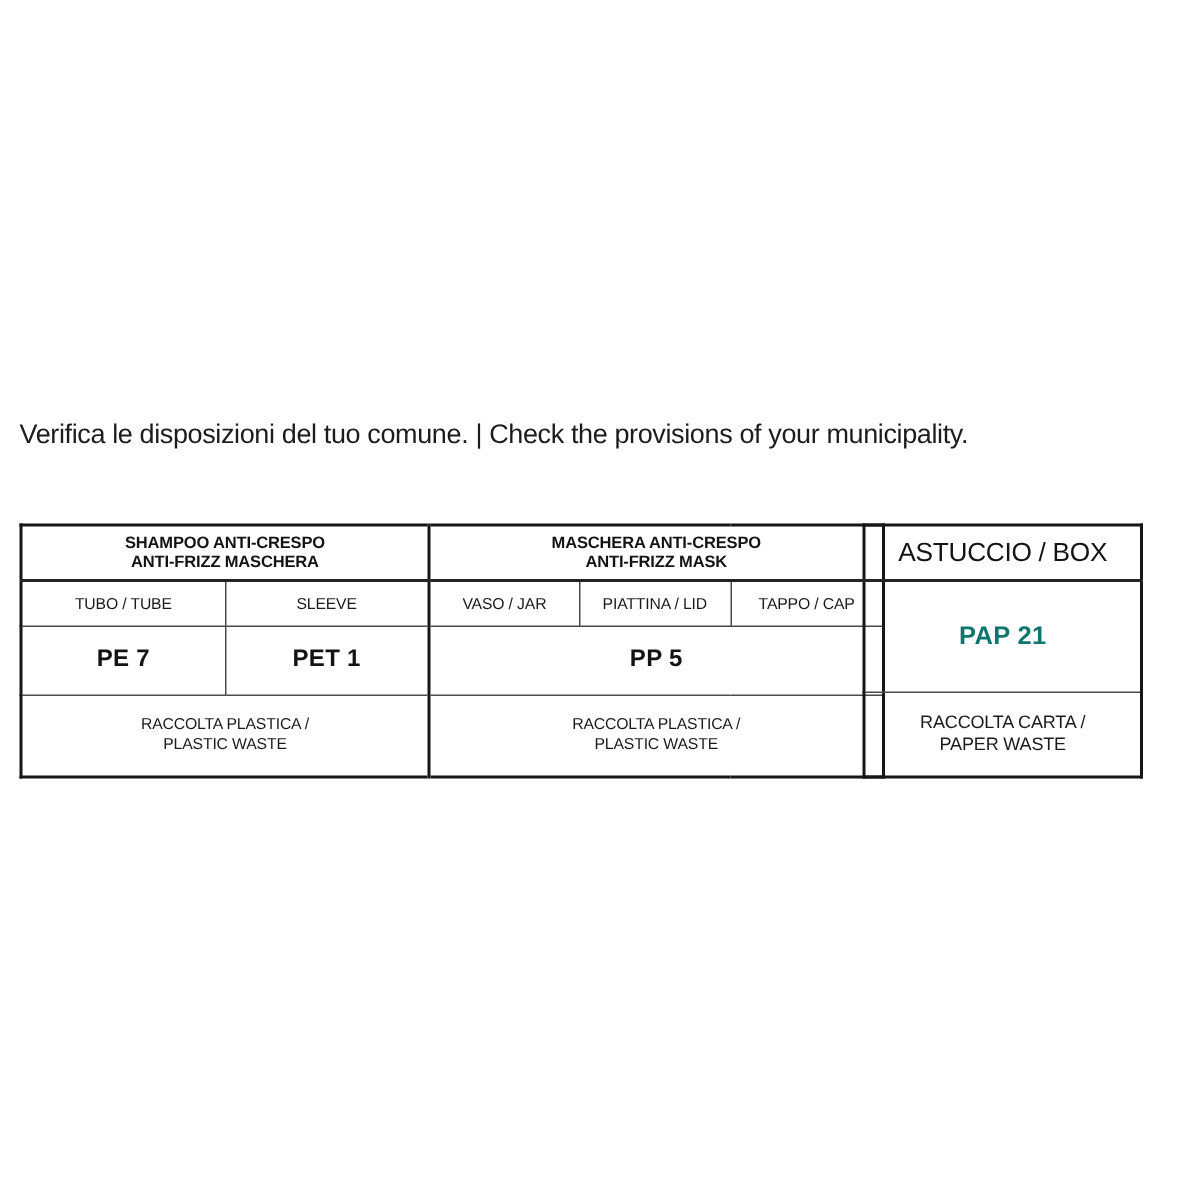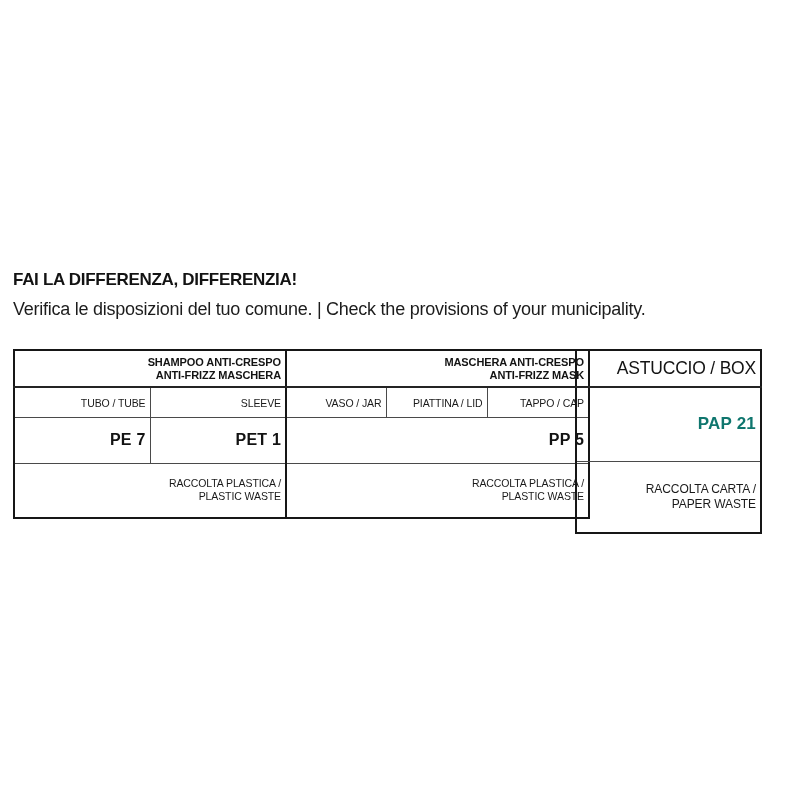--- a/index.html
+++ b/index.html
@@ -17,21 +17,21 @@
     font-size: 17px; font-weight: bold; line-height: 20px;
     letter-spacing: -0.3px; color: #131313; white-space: nowrap;
   }
   .note {
     margin-top: 11px; font-size: 18px; line-height: 16px;
     letter-spacing: -0.25px; color: #1c1c1c; white-space: nowrap;
   }
 
   
   table { border-collapse: collapse; table-layout: fixed; }
-  td { text-align: right; vertical-align: middle; padding: 0 4px; }
+  td { text-align: center; vertical-align: middle; padding: 0 4px; }
 
   
   .recycling-table {
     position: absolute; left: 13px; top: 349px; width: 575px;
     border: 2px solid #161616;
   }
   .recycling-table td { border: 1px solid #4a4a4a; }
   .recycling-table .product-row { height: 37px; }
   .recycling-table .product-row td { border-bottom: 2px solid #242424; }
   .recycling-table .parts-row { height: 30px; }
@@ -46,32 +46,31 @@
 
   
   .box-table {
     position: absolute; left: 575px; top: 349px; width: 187px;
     border: 2px solid #161616;
   }
   .box-table td { border: 1px solid #4a4a4a; }
   .box-table .box-header-row { height: 37px; }
   .box-table .box-header-row td { border-bottom: 2px solid #242424; }
   .box-table .box-code-row { height: 74px; }
-  .box-table .box-waste-row { height: 72px; padding-left: 32px; }
+  .box-table .box-waste-row { height: 57px; padding-left: 32px; }
   .box-title { font-size: 17.5px; letter-spacing: -0.2px; color: #131313; }
   .box-code { font-size: 17px; font-weight: bold; letter-spacing: 0.2px; color: #0f766e; }
   .box-waste { font-size: 12px; line-height: 15px; letter-spacing: -0.1px; color: #1a1a1a; }
 </style>
 </head>
 <body>
 
 <div class="page">
 
   <div class="intro">
-    <div class="headline">FAI LA DIFFERENZA, DIFFERENZIA!</div>
     <div class="note">Verifica le disposizioni del tuo comune. | Check the provisions of your municipality.</div>
   </div>
 
   <table class="recycling-table">
     <colgroup>
       <col style="width:136px">
         <col style="width:136px">
       <col style="width:100px">
         <col style="width:101px">
         <col style="width:102px">

